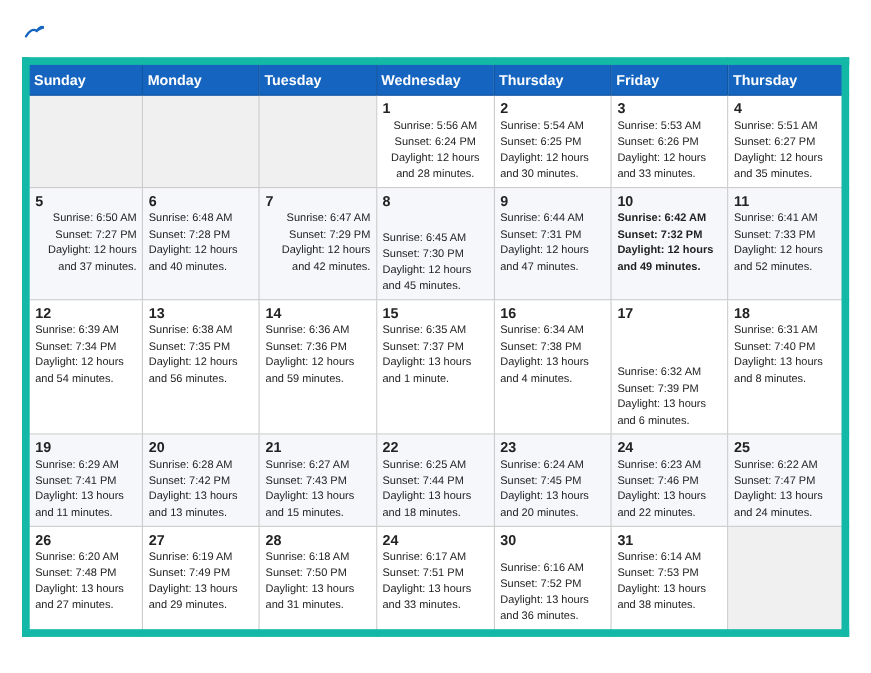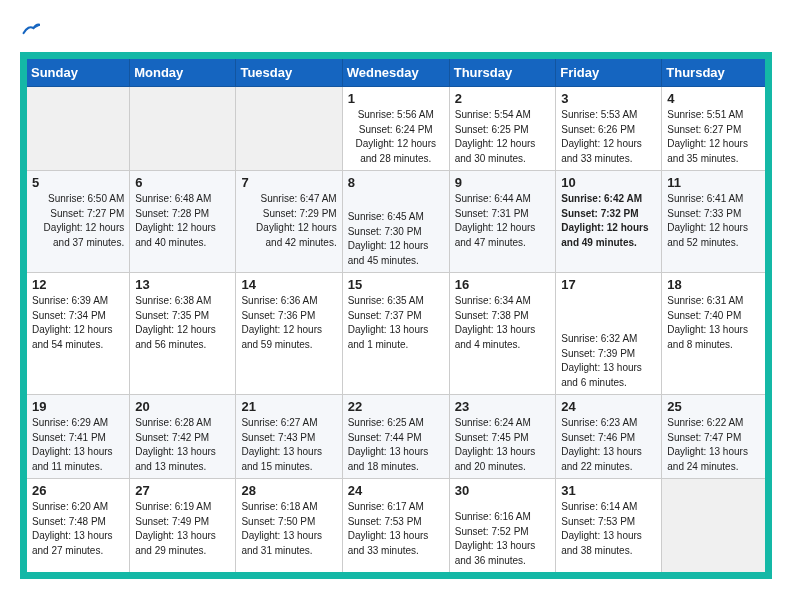--- a/index.html
+++ b/index.html
@@ -340,21 +340,21 @@
           <td>
             <span class="day-num">28</span>
             <div class="day-info" style="white-space: pre-line;">Sunrise: 6:18 AM
 Sunset: 7:50 PM
 Daylight: 13 hours
 and 31 minutes.</div>
           </td>
           <td>
             <span class="day-num">24</span>
             <div class="day-info" style="white-space: pre-line;">Sunrise: 6:17 AM
-Sunset: 7:53 PM
+Sunset: 7:51 PM
 Daylight: 13 hours
 and 33 minutes.</div>
           </td>
           <td>
             <span class="day-num">30</span>
             <div class="day-info" style="white-space: pre-line; margin-top: 12px;">Sunrise: 6:16 AM
 Sunset: 7:52 PM
 Daylight: 13 hours
 and 36 minutes.</div>
           </td>

